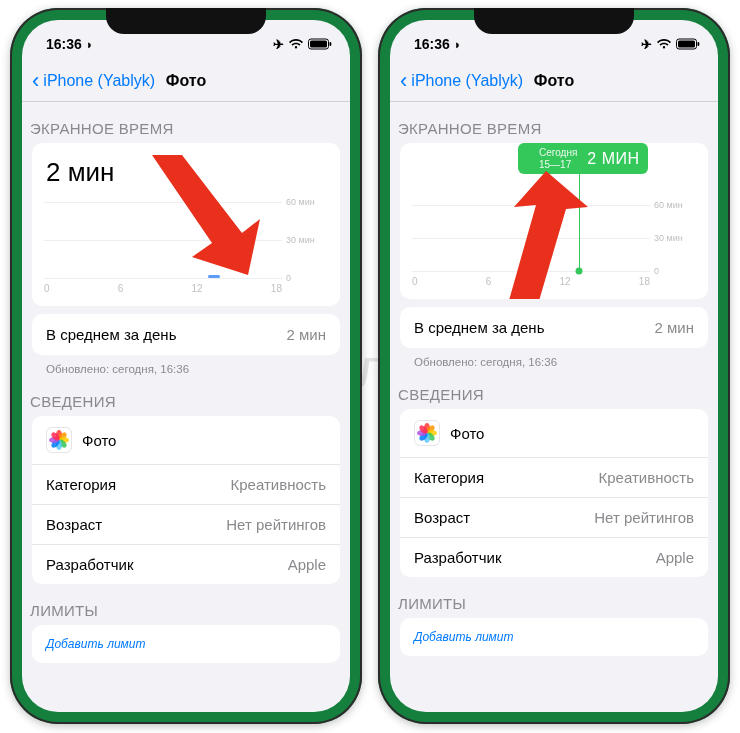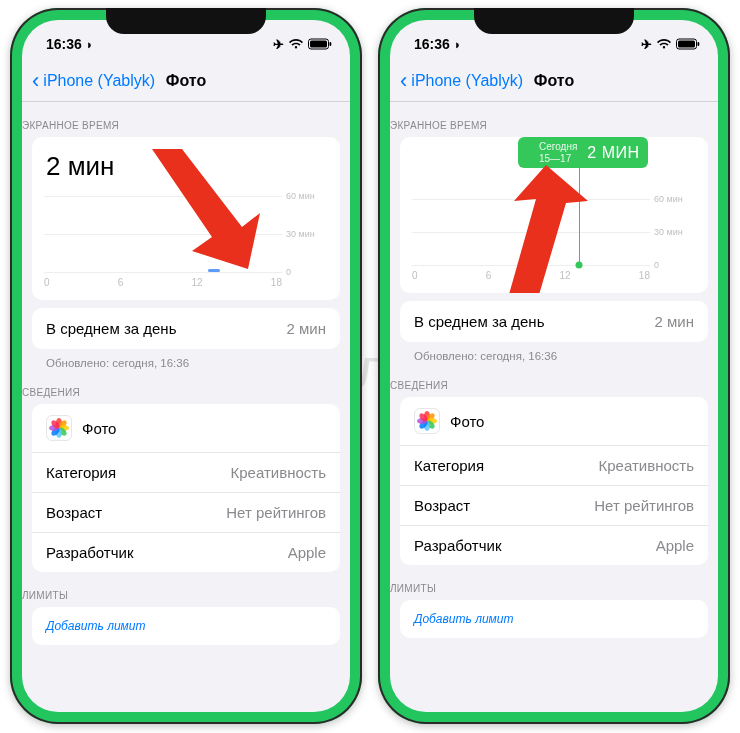--- a/index.html
+++ b/index.html
@@ -22,21 +22,21 @@
     transform: translate(-50%, -50%);
     font-size: 56px;
     color: rgba(0,0,0,0.10);
     pointer-events: none;
     font-weight: 400;
     letter-spacing: 1px;
   }
   .phone {
     width: 352px;
     height: 716px;
-    background: #22c55e;
+    background: #15803d;
     border-radius: 48px;
     padding: 12px;
     position: relative;
     box-shadow: inset 0 0 0 2px #2b2b2b, 0 2px 8px rgba(0,0,0,0.25);
   }
   .screen {
     width: 100%;
     height: 100%;
     background: #f2f2f7;
     border-radius: 36px;
@@ -96,23 +96,23 @@
     font-size: 16px;
     font-weight: 600;
     color: #000;
   }
 
   .content {
     padding: 0;
   }
   .section-header {
     text-transform: uppercase;
-    font-size: 10px;
+    font-size: 15px;
     color: #8a8a8e;
-    padding: 18px 0 6px;
+    padding: 18px 8px 6px;
     letter-spacing: 0.3px;
   }
   .card {
     background: #fff;
     margin: 0 10px;
     border-radius: 10px;
     overflow: hidden;
   }
   .chart-card { padding: 12px; position: relative; }
   .big-time {

